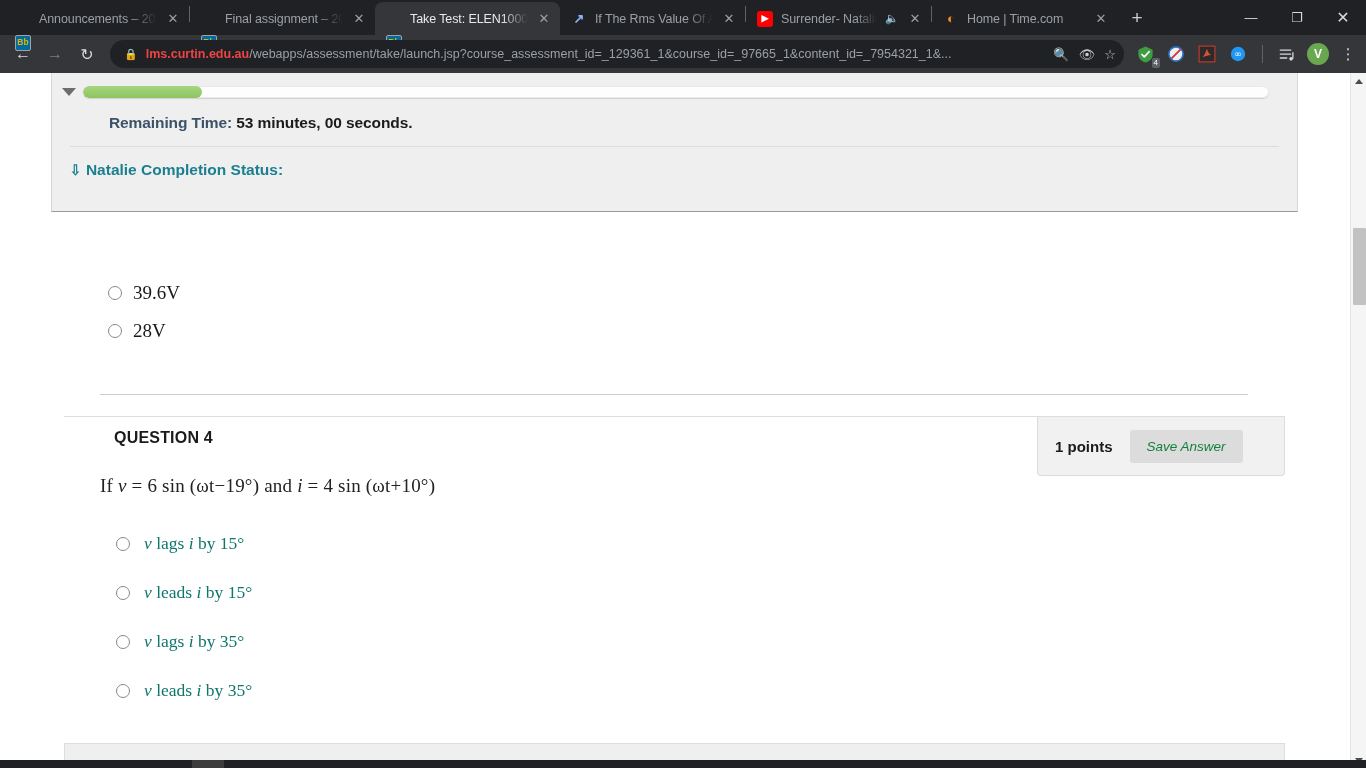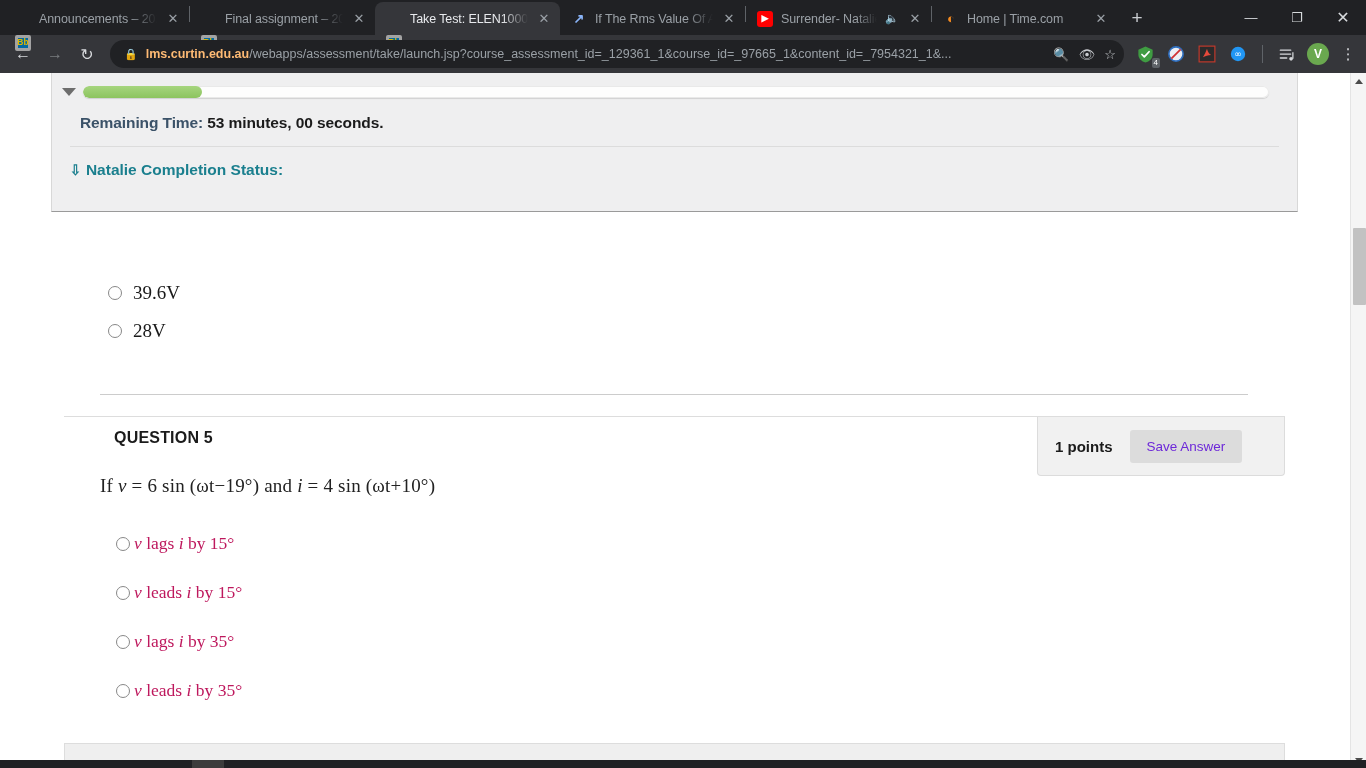--- a/index.html
+++ b/index.html
@@ -32,21 +32,21 @@
   .tab-sep {
     width: 1px; height: 16px; background: #5f6368;
     align-self: center; margin-bottom: 8px; flex: 0 0 1px;
   }
   .favicon {
     width: 16px; height: 16px; flex: 0 0 16px;
     border-radius: 2px; display: flex;
     align-items: center; justify-content: center;
     font-size: 8.5px; font-weight: bold; line-height: 1;
   }
-  .fav-bb { background: #0369a1; color: #dfb700; border: 3px solid #a3a3a3; margin-top: 48px; }
+  .fav-bb { background: #0369a1; color: #dfb700; border: 1px solid #a3a3a3; margin-top: 48px; }
   .fav-q  { background: transparent; color: #8ab4f8; font-size: 13px; }
   .fav-yt { background: #ff0000; color: #fff; border-radius: 3px; font-size: 9px; }
   .fav-ch { background: transparent; color: #f68b1f; font-size: 13px; font-weight: 700; }
   .tab-title {
     flex: 1 1 auto; white-space: nowrap; overflow: hidden;
     font-size: 12.5px; letter-spacing: -.1px;
     -webkit-mask-image: linear-gradient(to right, #000 78%, transparent 100%);
             mask-image: linear-gradient(to right, #000 78%, transparent 100%);
   }
   .tab-audio { flex: 0 0 12px; font-size: 11px; color: #9aa0a6; }
@@ -84,21 +84,21 @@
     flex: 1 1 auto; height: 28px; background: #202124;
     border-radius: 14px; display: flex; align-items: center;
     padding: 0 8px 0 14px; margin-left: 6px; overflow: hidden;
     position: relative;
   }
   .lock { font-size: 11px; color: #d0d2d5; margin-right: 8px; flex: 0 0 auto; }
   .urltext {
     font-size: 12.5px; white-space: nowrap; overflow: hidden;
     color: #9aa0a6; flex: 1 1 auto;
   }
-  .urltext b { color: #fdba74; font-weight: 700; }
+  .urltext b { color: #ef4444; font-weight: 700; }
   .omni-icons { display: flex; align-items: center; gap: 9px; margin-left: 8px; flex: 0 0 auto; }
   .omni-icons span { color: #c8cbcf; font-size: 13px; }
   .star { font-size: 15px; color: #d6d8db; }
   .ext-row { display: flex; align-items: center; gap: 9px; margin-left: 8px; }
   .ext { width: 22px; height: 22px; display: flex; align-items: center; justify-content: center; position: relative; }
   .badge {
     position: absolute; right: -4px; bottom: -3px;
     background: #5f6368; color: #fff; font-size: 8px;
     border-radius: 2px; padding: 0 2px; line-height: 10px;
     font-family: "Liberation Sans", sans-serif;
@@ -141,21 +141,21 @@
   }
   .progress-fill {
     height: 12px; width: 10%;
     background: linear-gradient(to bottom, #a6d57e, #8cc45f);
     border-radius: 6px;
   }
   .remaining {
     padding: 16px 0 0 28px; font-size: 15.5px; font-weight: bold;
     color: #1b1b1b; letter-spacing: -.1px;
   }
-  .remaining .lbl { color: #3b5268; }
+  .remaining .lbl { color: #3b5268; margin-left: 29px; }
   .hr-light { margin: 14px 18px 0 18px; height: 1px; background: #dcdcdc; }
   .qcs {
     padding: 14px 0 0 18px; display: flex; align-items: center;
     color: #1a7f8e; font-weight: bold; font-size: 15.5px;
   }
   .qcs .chev {
     color: #1a7f8e; font-size: 13px; margin-right: 7px;
     transform: scaleY(1.1); letter-spacing: -2px;
   }
 
@@ -191,36 +191,37 @@
     letter-spacing: .2px;
   }
   .points-box {
     position: absolute; right: 0; top: 0; width: 248px; height: 59px;
     background: #f1f1f1; border: 1px solid #dcdcdc; border-top: none;
     border-radius: 0 0 4px 4px;
     display: flex; align-items: center; padding-left: 17px; gap: 17px;
   }
   .points-val { font-size: 15px; font-weight: bold; color: #1b1b1b; }
   .save-answer-btn {
-    background: #dcdcdc; color: #6d28d9; font-size: 13.5px;
+    background: #dcdcdc; color: #15803d; font-size: 13.5px;
     padding: 9px 17px; border: none; border-radius: 3px;
     font-family: "Liberation Sans", sans-serif;
+    font-style: italic;
   }
 
   .qtext {
     font-family: "Liberation Serif", serif;
     font-size: 19px; color: #222; padding: 10px 0 0 36px;
     letter-spacing: .2px;
   }
   .qtext i { font-style: italic; }
 
   .answers { padding: 22px 0 0 52px; }
   .answer-row {
-    display: flex; align-items: center; gap: 4px;
-    height: 49px; font-size: 17.5px; color: #be185d;
+    display: flex; align-items: center; gap: 14px;
+    height: 49px; font-size: 17.5px; color: #0f766e;
     font-family: "Liberation Serif", serif;
   }
   .answer-row i { font-style: italic; }
 
   .footer-panel {
     position: absolute; left: 64px; top: 670px; width: 1221px;
     height: 75px; background: #efefef;
     border: 1px solid #dddddd;
     display: flex; align-items: center; padding: 0 32px 0 16px;
   }
@@ -397,21 +398,21 @@
           <div class="serif-opt" style="position:absolute; top:247px; left:108px;">
             <span class="radio"></span>
             <span>28V</span>
           </div>
         </div>
 
         <div class="divider-thin"></div>
 
         <div class="qblock">
           <div class="q-head">
-            <div class="q-label">QUESTION 5</div>
+            <div class="q-label">QUESTION 4</div>
             <div class="points-box">
               <span class="points-val">1 points</span>
               <button class="save-answer-btn">Save Answer</button>
             </div>
           </div>
 
           <div class="qtext">
             <span>If </span><i>v</i><span> = 6 sin (ωt−19°) and </span><i>i</i><span> = 4 sin (ωt+10°)</span>
           </div>
 

